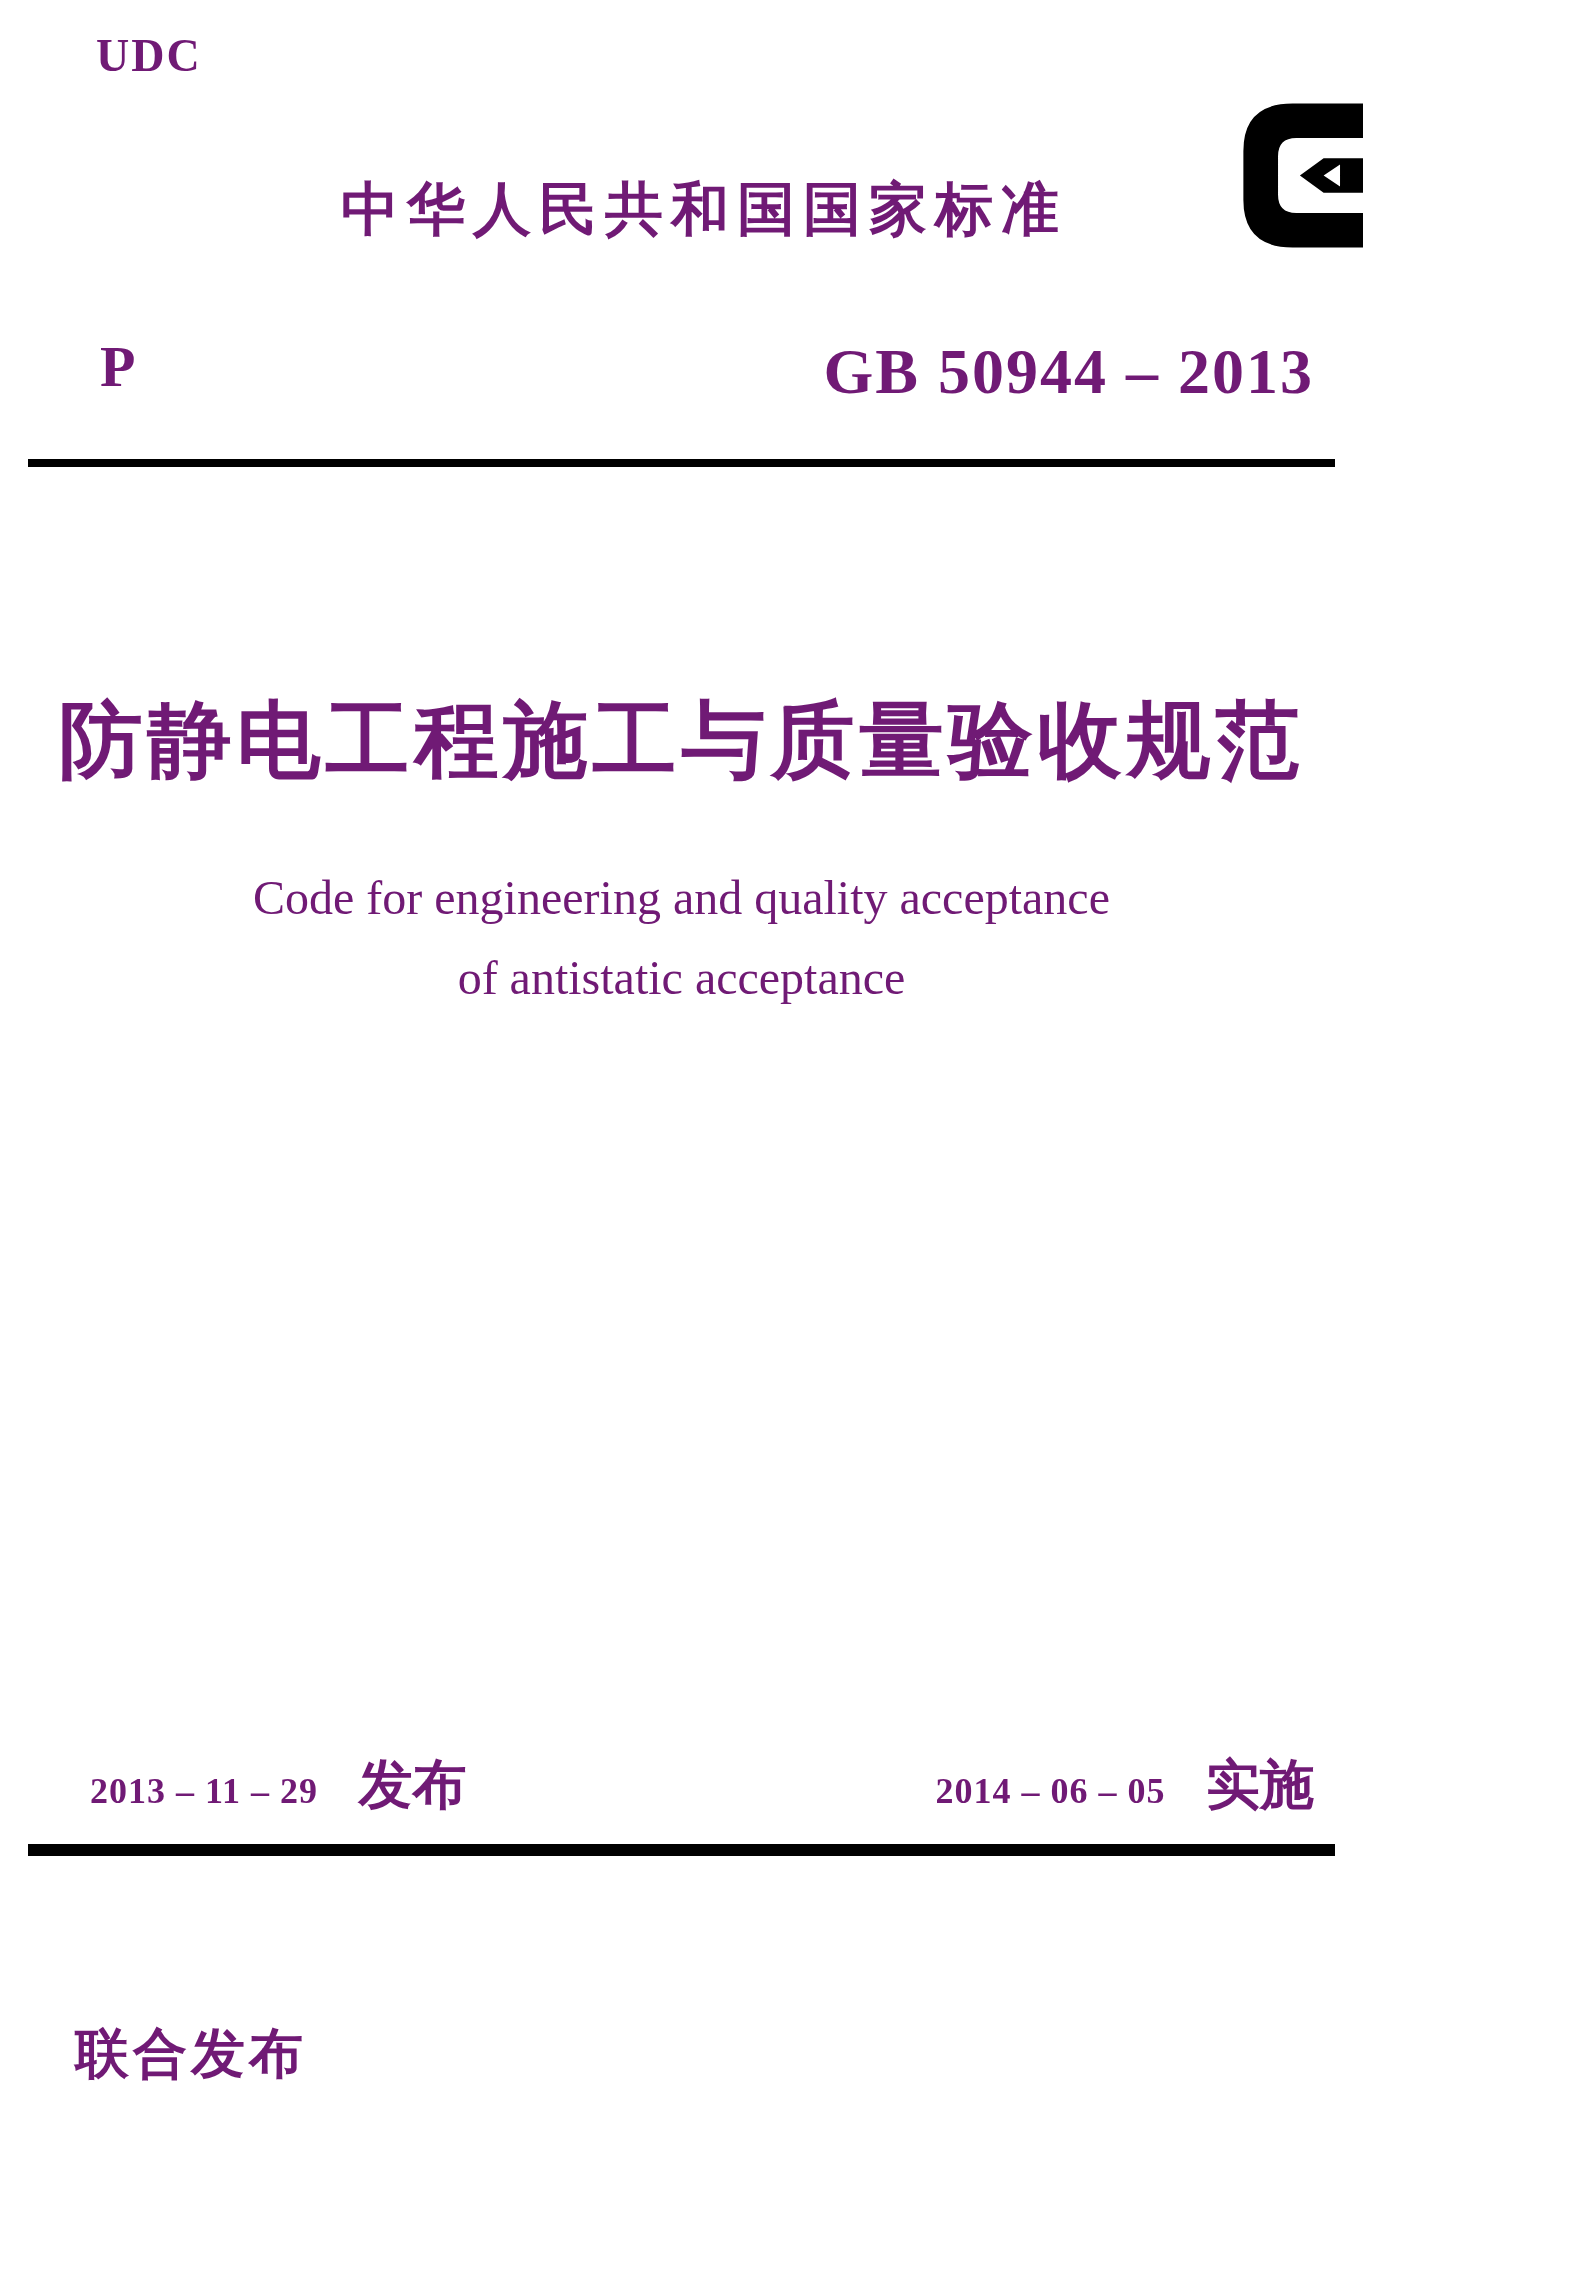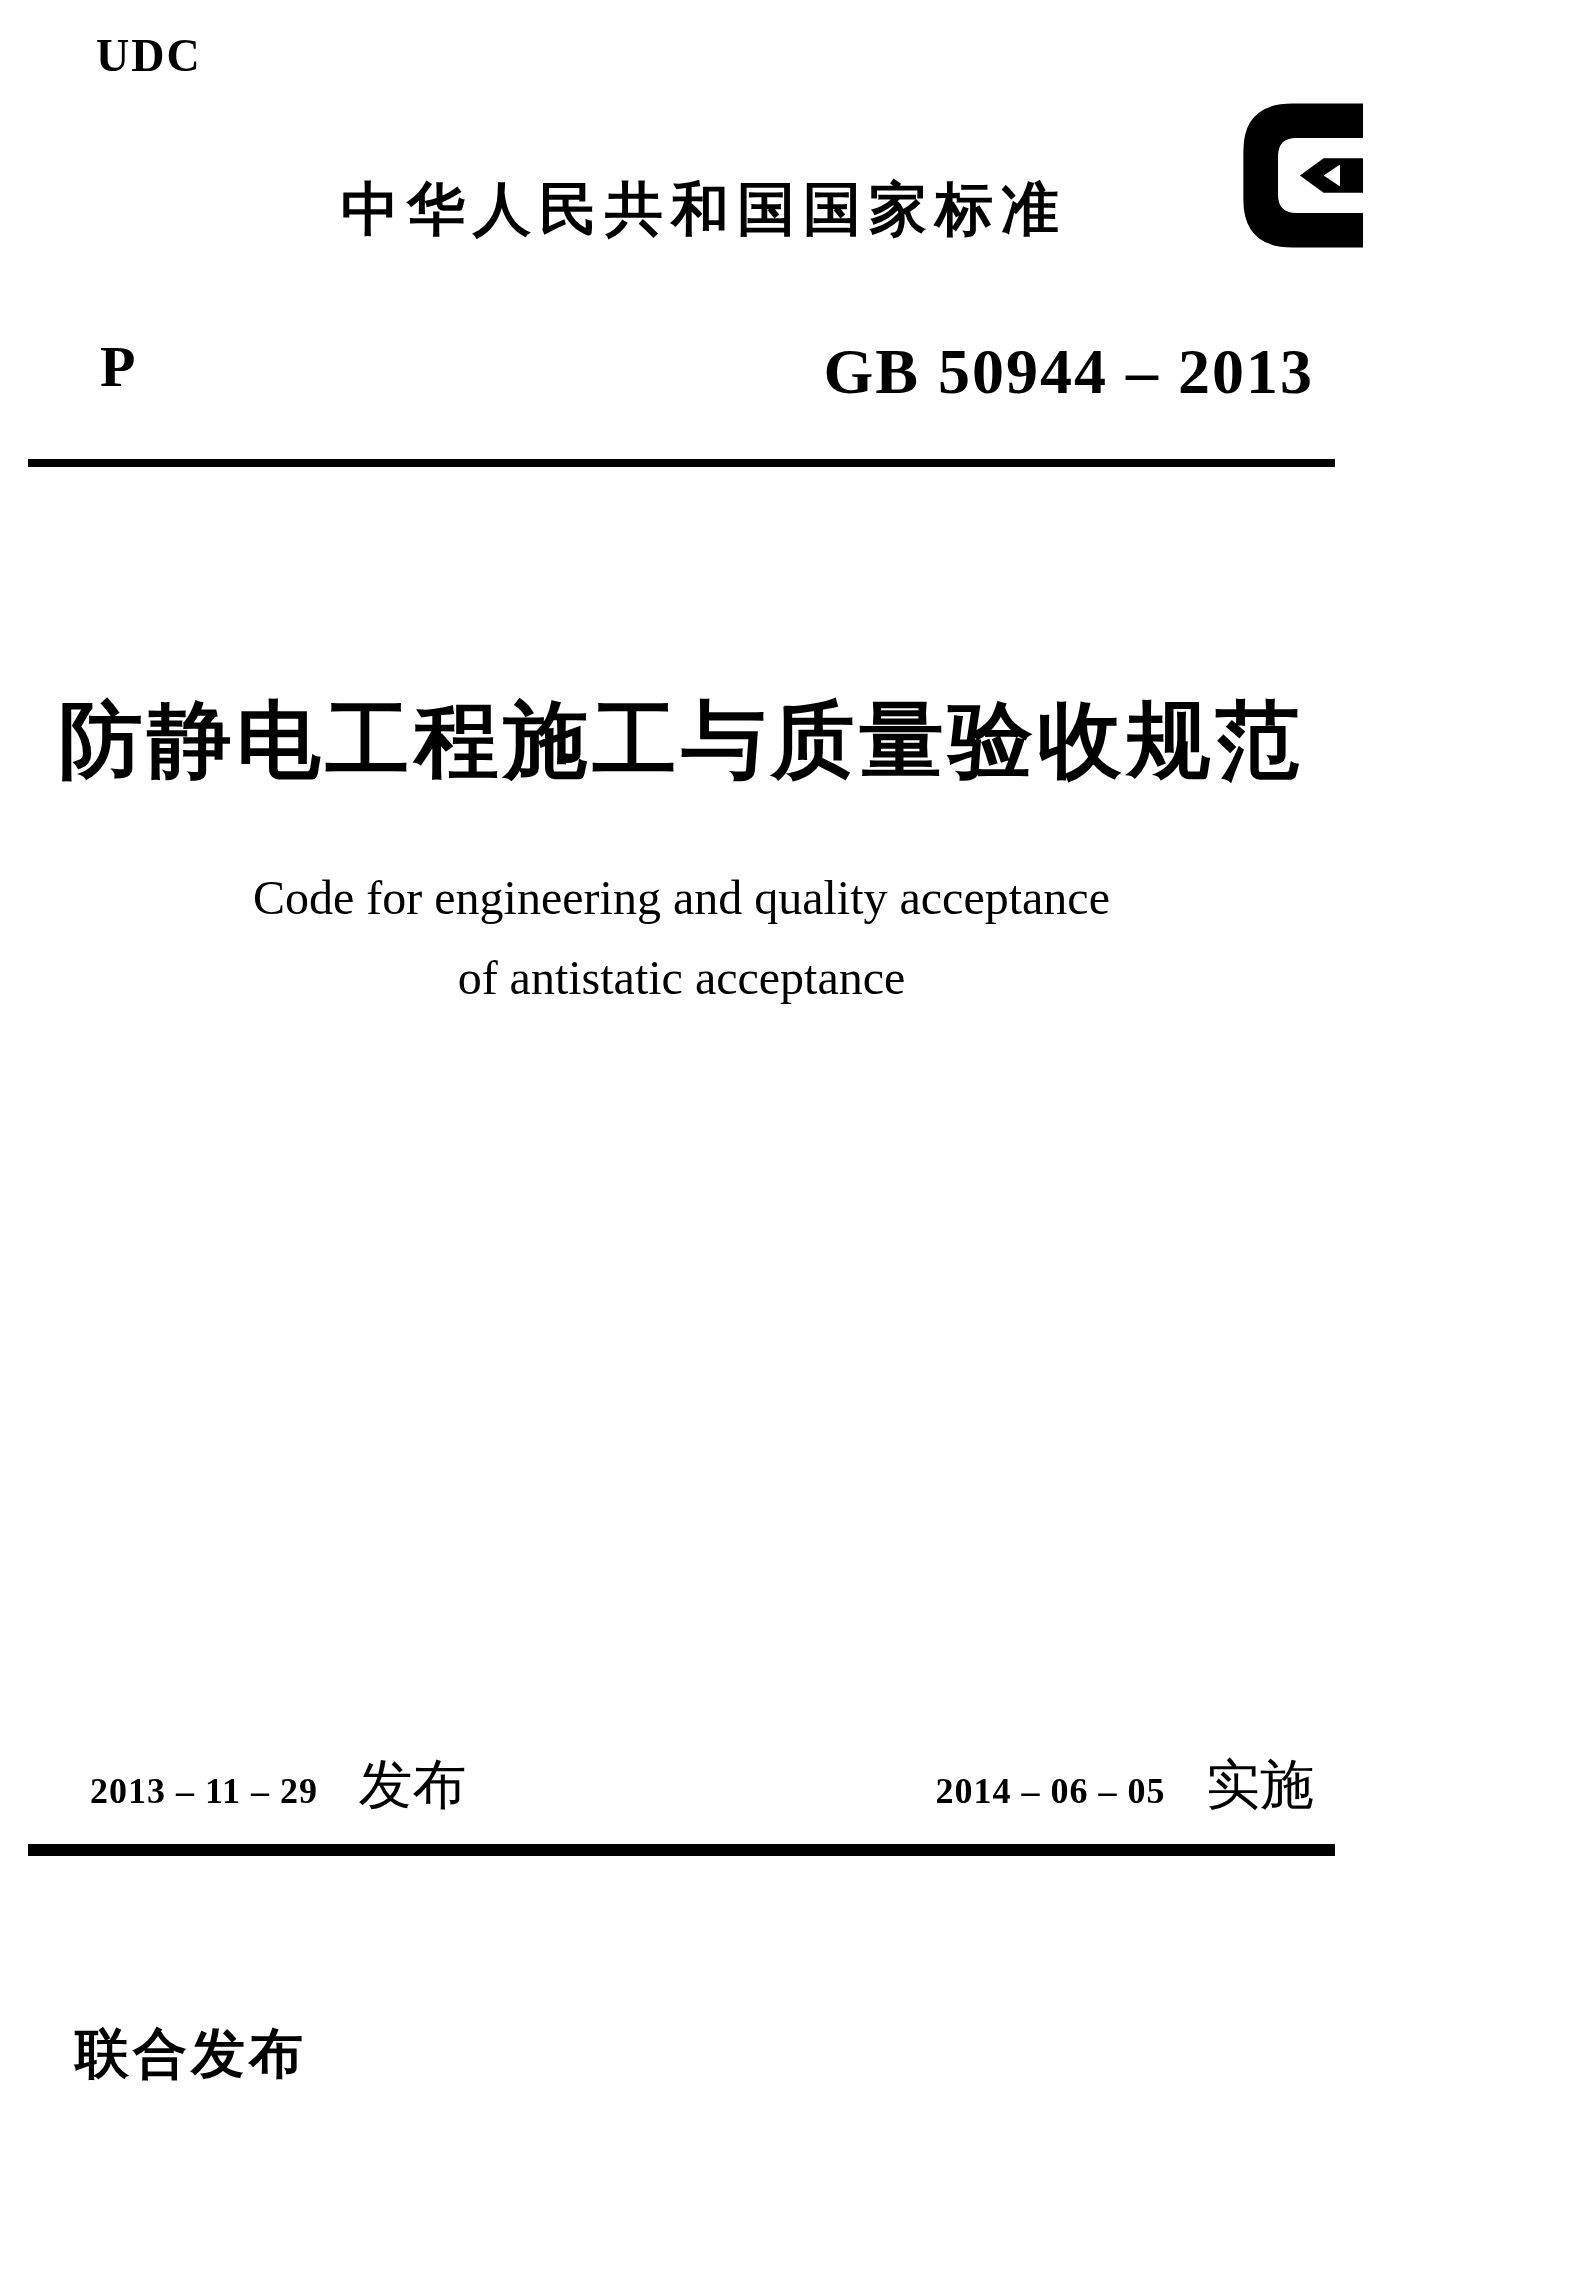--- a/index.html
+++ b/index.html
@@ -5,21 +5,21 @@
   html, body {
     margin: 0;
     padding: 0;
     background: #ffffff;
   }
   .page {
     position: relative;
     width: 1363px;
     height: 2292px;
     background: #ffffff;
-    color: #000000;
+    color: #701a75;
     overflow: hidden;
     font-family: "Liberation Sans", sans-serif;
   }
 
   .udc {
     position: absolute;
     left: 96px;
     top: 28px;
     font-family: "Liberation Serif", serif;
     font-weight: 700;
@@ -117,21 +117,21 @@
   }
   .date-group { white-space: nowrap; }
   .date-num {
     font-family: "Liberation Serif", serif;
     font-weight: 700;
     font-size: 36px;
     letter-spacing: 1px;
   }
   .date-label {
     font-family: "Liberation Sans", sans-serif;
-    font-weight: 400;
+    font-weight: 700;
     font-size: 54px;
     margin-left: 36px;
   }
 
   .publishers {
     position: absolute;
     left: 75px;
     right: 100px;
     top: 2018px;
     display: flex;

